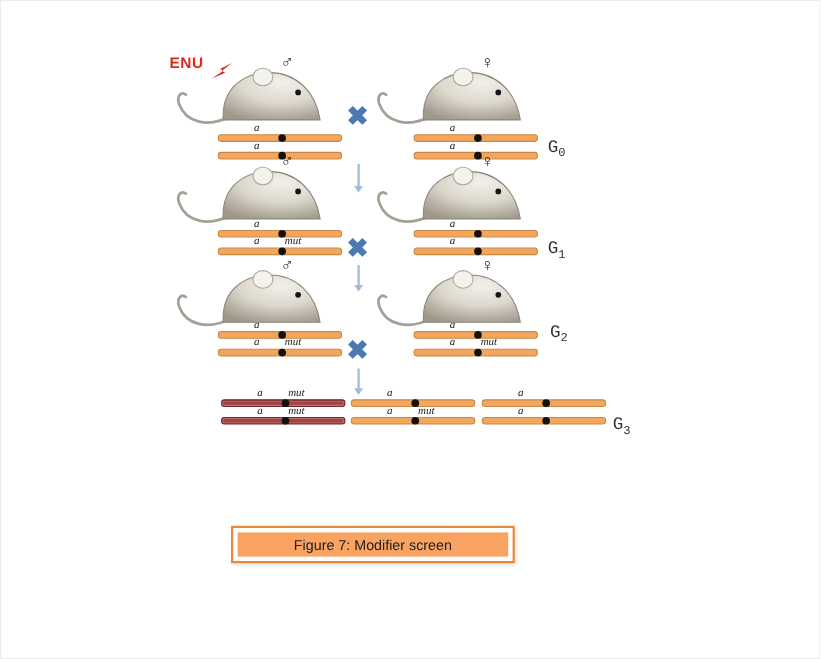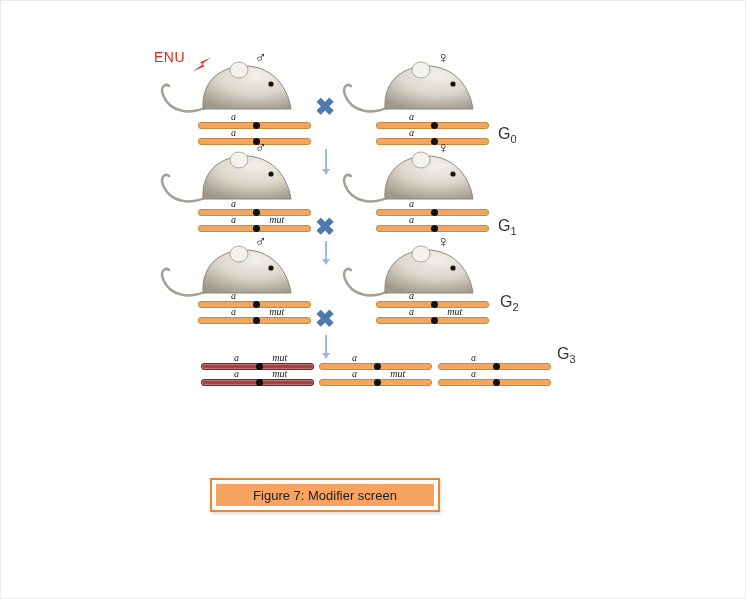--- a/index.html
+++ b/index.html
@@ -6,47 +6,47 @@
   .canvas{
     position:relative;width:746px;height:599px;background:#ffffff;
     font-family:"Liberation Sans",sans-serif;overflow:hidden;
     border:1px solid #ececec;box-sizing:border-box;
   }
   
   .mouse{position:absolute;width:140px;height:58px;}
   .mouse svg{display:block;width:140px;height:58px;}
   .sex{position:absolute;left:96px;top:-10px;font-size:16px;color:#222;}
   
-  .enu{position:absolute;left:153px;top:48px;color:#E0271B;font-weight:400;
+  .enu{position:absolute;left:153px;top:48px;color:#E0271B;font-weight:700;
        font-size:14px;letter-spacing:.5px;}
   .bolt{position:absolute;left:191px;top:54px;transform:rotate(18deg);}
   
   .chroms{position:absolute;width:113px;}
   .chrom{position:relative;width:113px;height:7px;background:#F3A75E;
          border:1px solid #C98944;border-radius:3px;margin-bottom:9px;
          box-sizing:border-box;}
   .chrom.red{background:#A04543;border-color:#6E2B29;
              box-shadow:0 0 0 1px #c1706e inset;}
   .chrom .dot{position:absolute;left:48.5%;top:-1px;width:7px;height:7px;
               background:#111;border-radius:50%;z-index:2;}
   .chrom .al,.chrom .mu{position:absolute;top:-12px;font:italic 10px "Liberation Serif",serif;
               color:#1a1a1a;z-index:2;line-height:11px;}
   .chrom .al{left:18%;width:26%;text-align:center;}
-  .chrom .mu{left:54%;width:32%;text-align:center;}
+  .chrom .mu{left:54%;width:32%;text-align:left;}
   
   .cross{position:absolute;color:#4E79AE;font-size:24px;font-weight:700;
          line-height:24px;text-shadow:0 1px 0 #2f5websafe;}
   .arrow{position:absolute;width:2px;background:#9FB9DC;}
   .arrow .head{position:absolute;left:-3px;bottom:-6px;width:0;height:0;
         border-left:4px solid transparent;border-right:4px solid transparent;
         border-top:6px solid #9FB9DC;}
-  .gen{position:absolute;font-size:16px;color:#333;}
+  .gen{position:absolute;font-size:16px;color:#333;font-family:Liberation Mono, monospace;}
   .gen sub{font-size:11px;}
   
-  .caption{position:absolute;left:209px;top:477px;width:230px;height:34px;
+  .caption{position:absolute;left:209px;top:477px;width:258px;height:34px;
            border:2px solid #ED8733;background:#fff;padding:4px;box-sizing:border-box;
            box-shadow:1px 2px 3px rgba(0,0,0,.12);}
   .caption-inner{width:100%;height:100%;background:#F8A361;display:flex;
            align-items:center;justify-content:center;font-size:13px;color:#212121;}
   .hiddefs{position:absolute;width:0;height:0;overflow:hidden;}
 </style>
 </head>
 <body>
 
 <svg class="hiddefs" aria-hidden="true">
@@ -236,21 +236,21 @@
       <span class="al">a</span>
       <span class="dot"></span>
       <span class="mu"></span>
     </div>
     <div class="chrom">
       <span class="al">a</span>
       <span class="dot"></span>
       <span class="mu"></span>
     </div>
   </div>
-  <div class="gen" style="left:556px;top:344px">
+  <div class="gen" style="left:556px;top:376px">
     <span>G</span><sub>3</sub>
   </div>
 
   <div class="caption">
     <div class="caption-inner">Figure 7: Modifier screen</div>
   </div>
 
 </div>
 
 </body></html>

